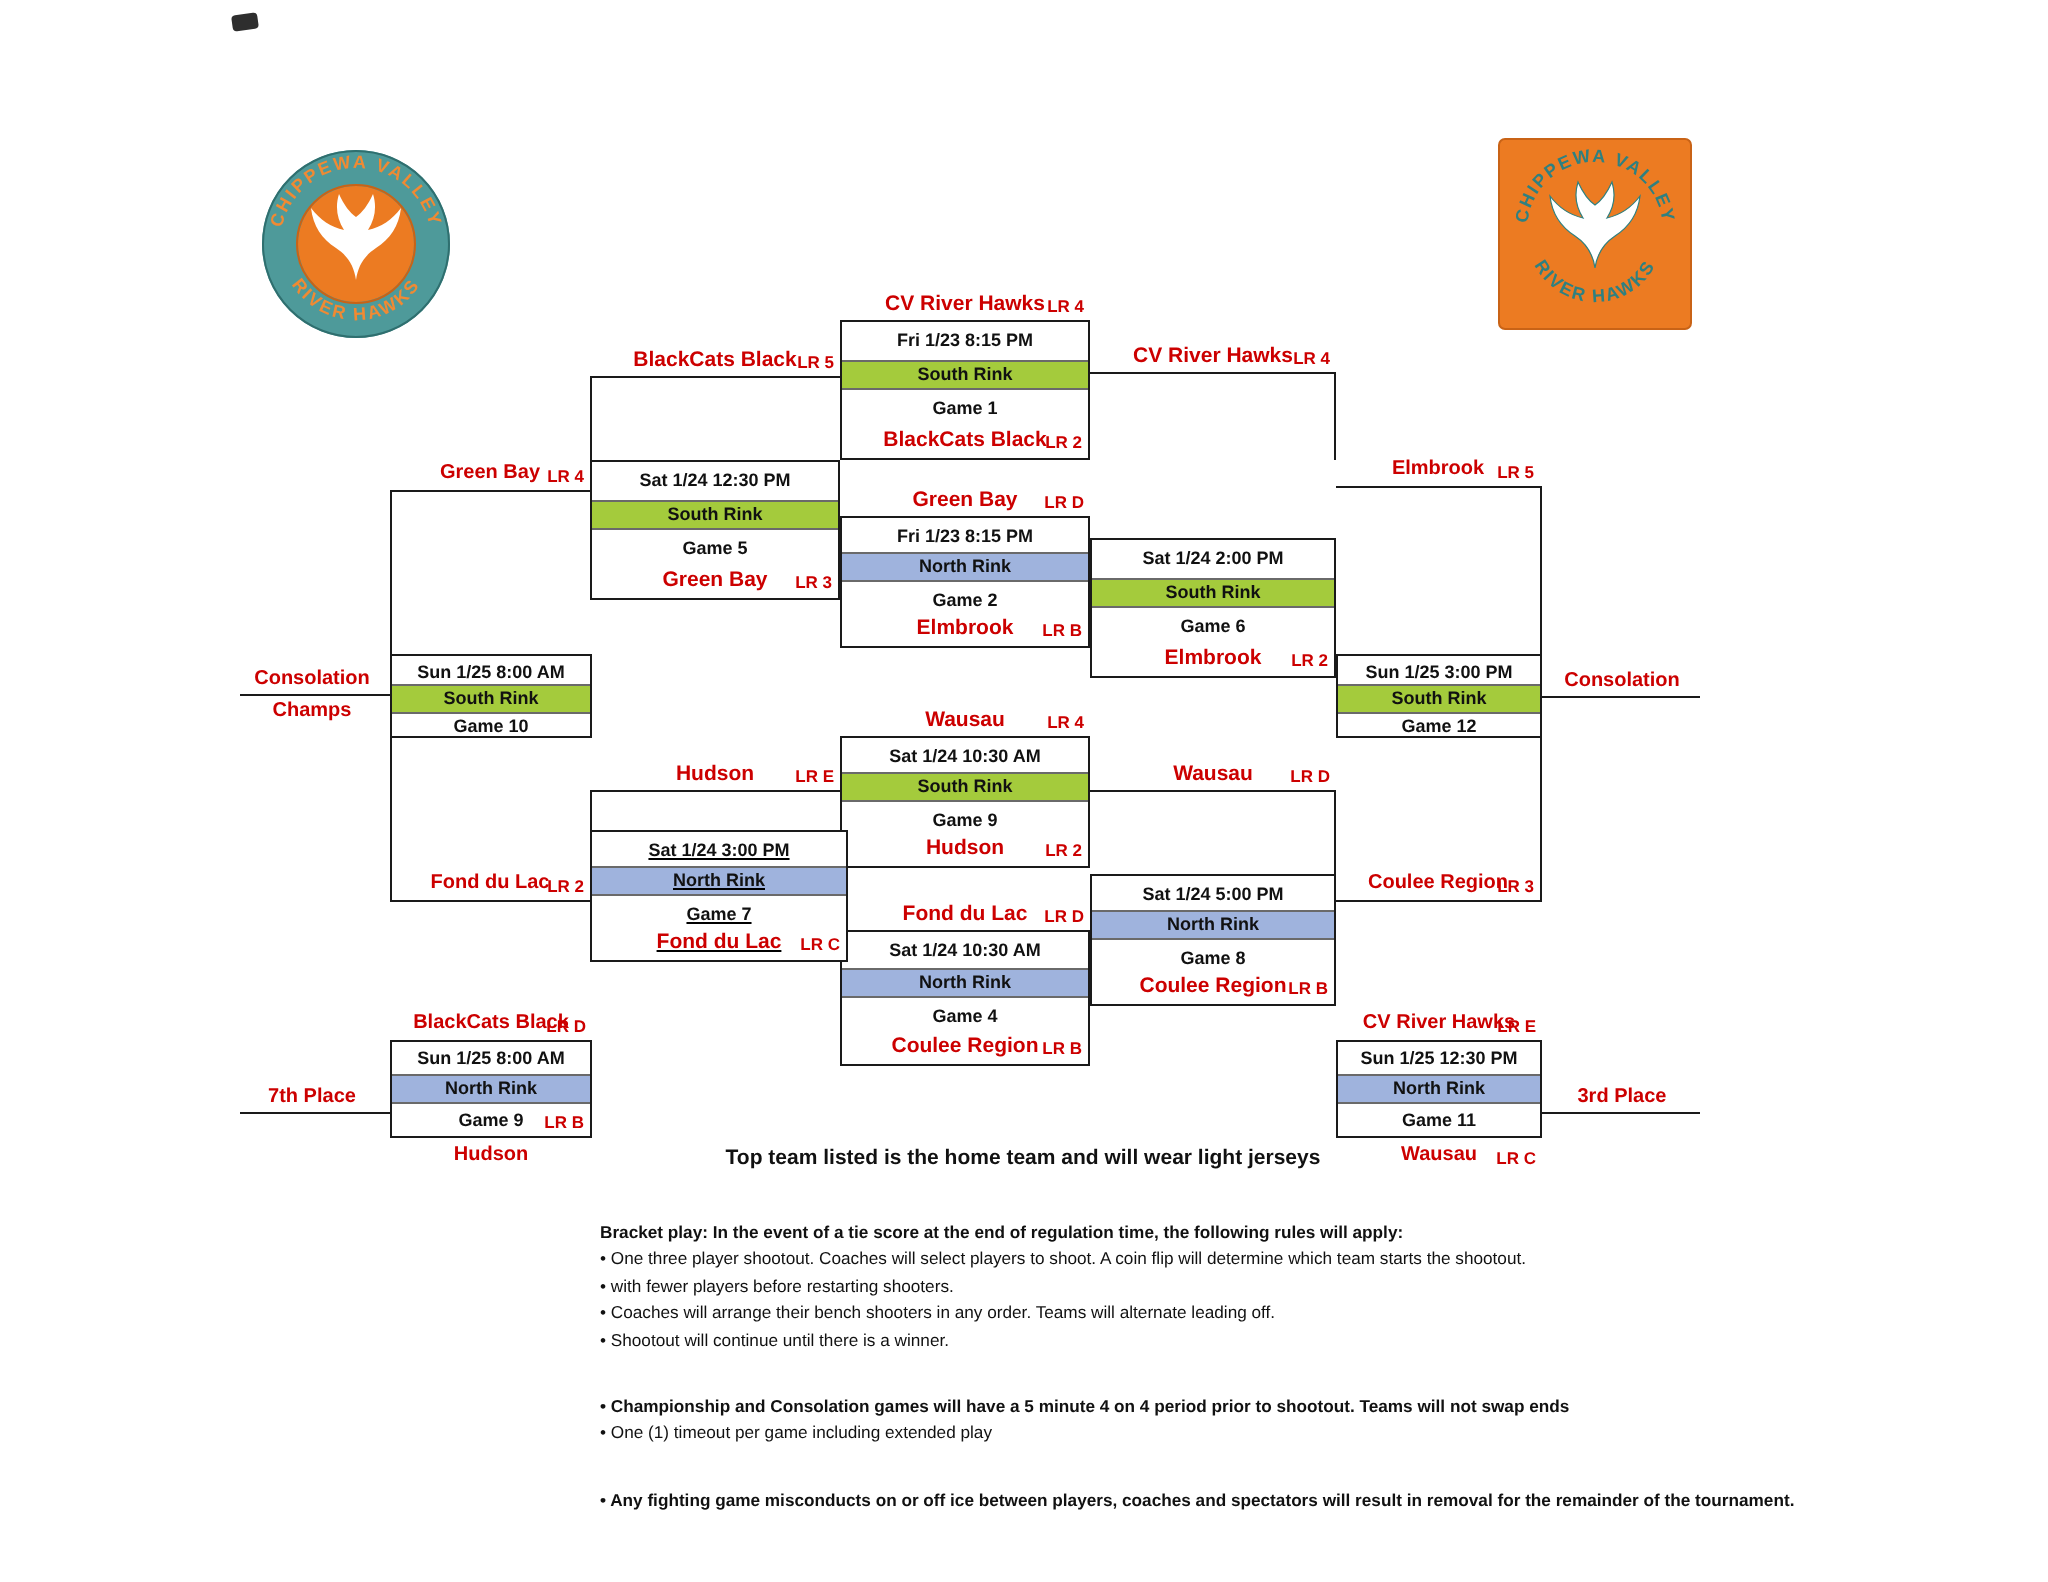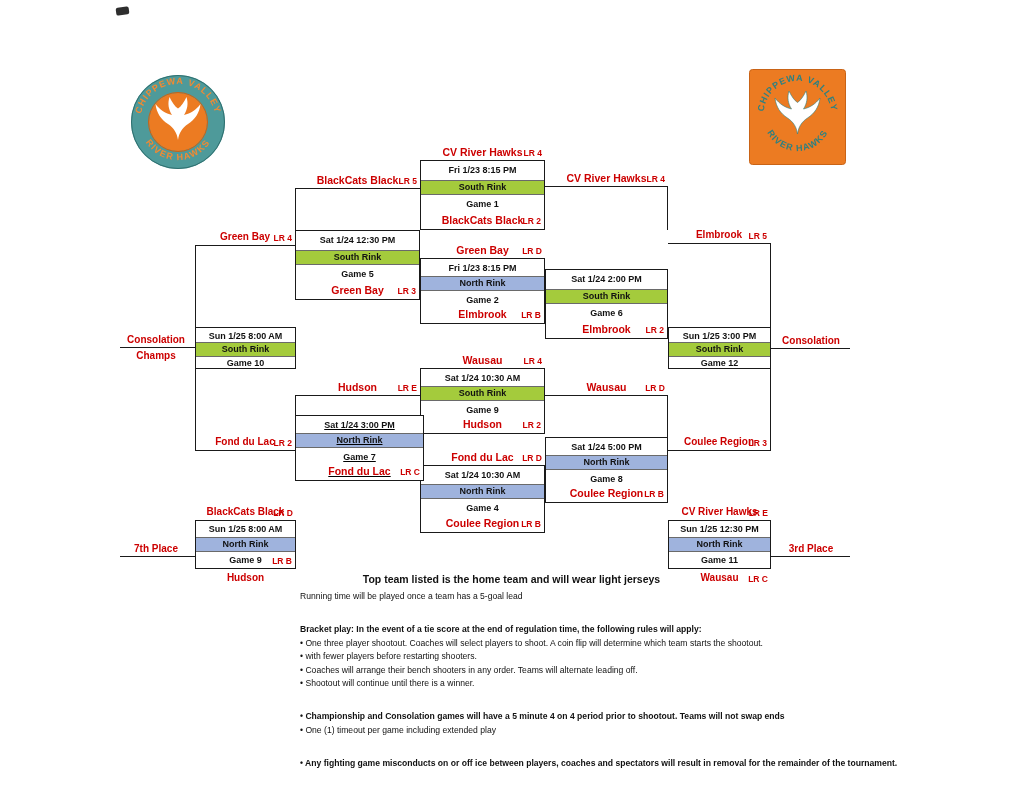--- a/index.html
+++ b/index.html
@@ -276,21 +276,20 @@
 
   <div class="place-label" style="left:118px;top:334px;width:76px;">Consolation</div>
   <div class="place-label" style="left:118px;top:350px;width:76px;">Champs</div>
   <div class="place-label" style="left:770px;top:335px;width:82px;">Consolation</div>
   <div class="place-label" style="left:118px;top:543px;width:76px;">7th Place</div>
   <div class="place-label" style="left:770px;top:543px;width:82px;">3rd Place</div>
 
   <div class="note">Top team listed is the home team and will wear light jerseys</div>
 
   <div class="rules">
-    <div class="rule">Running time will be played once a team has a 5-goal lead</div>
     <div class="rule bold">Bracket play: In the event of a tie score at the end of regulation time, the following rules will apply:</div>
     <div class="rule">• One three player shootout. Coaches will select players to shoot. A coin flip will determine which team starts the shootout.</div>
     <div class="rule">• with fewer players before restarting shooters.</div>
     <div class="rule">• Coaches will arrange their bench shooters in any order. Teams will alternate leading off.</div>
     <div class="rule">• Shootout will continue until there is a winner.</div>
     <div class="rule bold">• Championship and Consolation games will have a 5 minute 4 on 4 period prior to shootout. Teams will not swap ends</div>
     <div class="rule">• One (1) timeout per game including extended play</div>
     <div class="rule bold">• Any fighting game misconducts on or off ice between players, coaches and spectators will result in removal for the remainder of the tournament.</div>
   </div>
 

